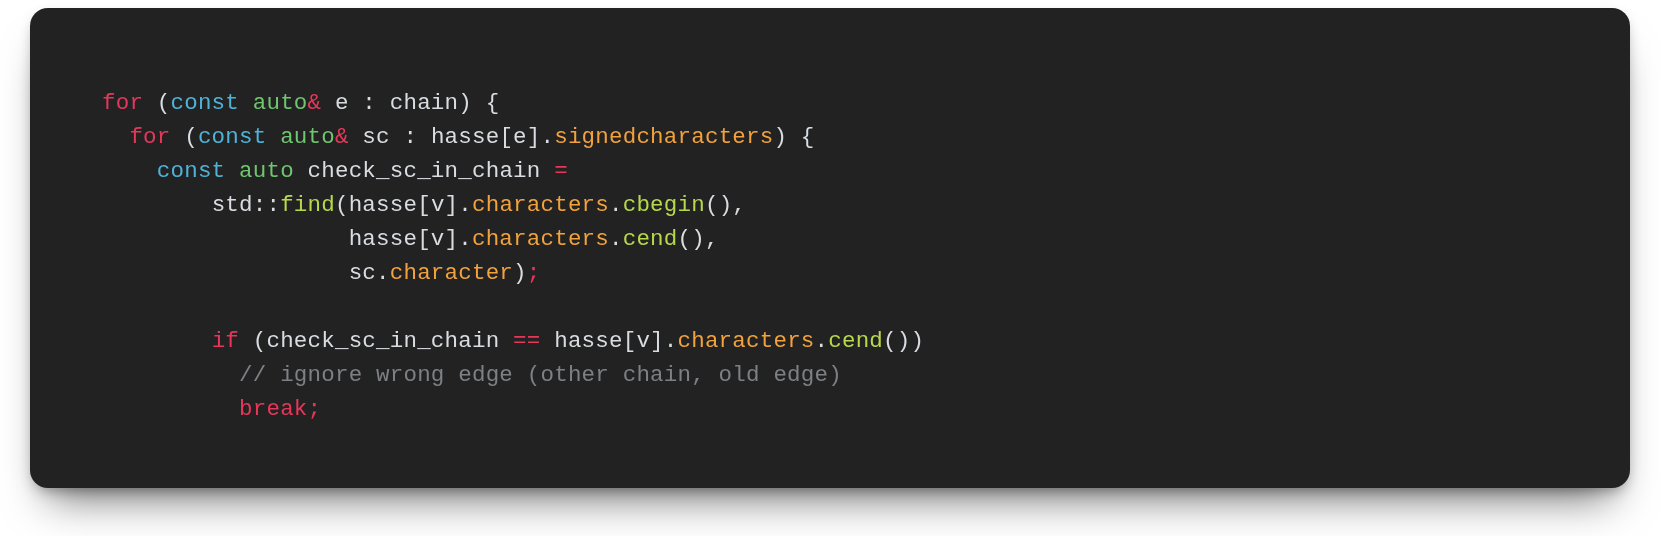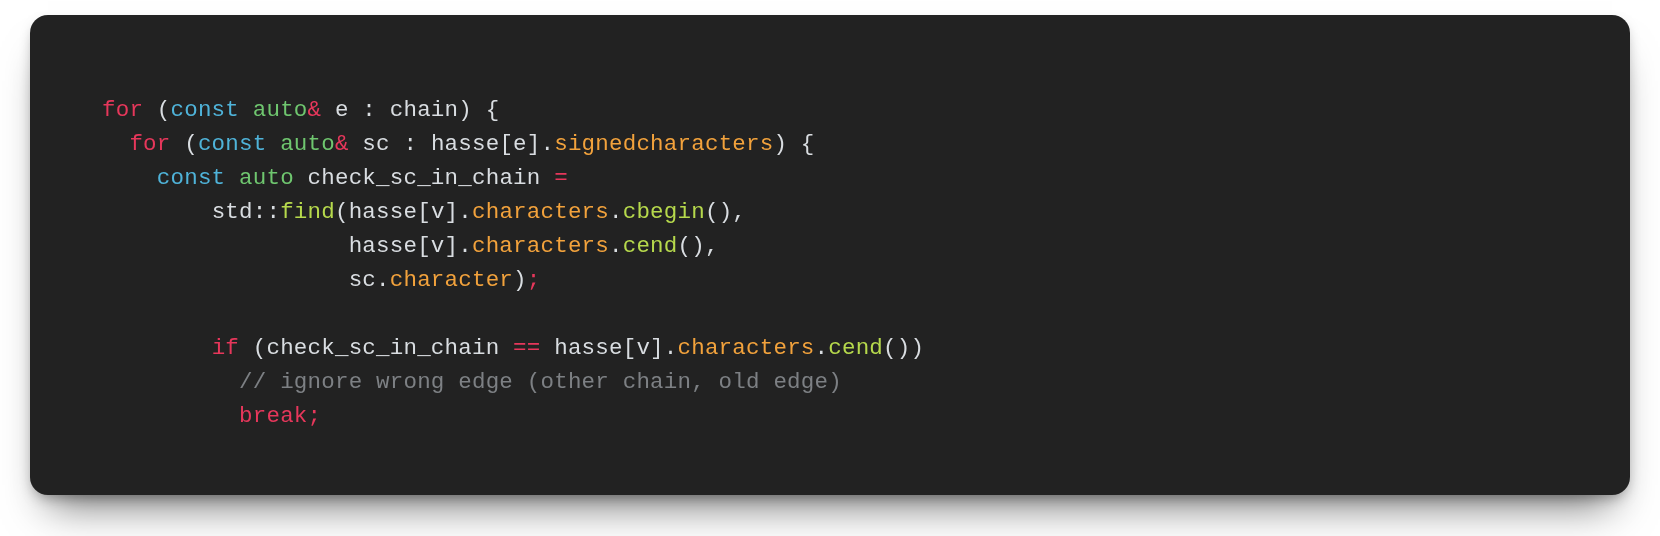--- a/index.html
+++ b/index.html
@@ -11,21 +11,21 @@
     font-family: "SFMono-Regular", "Consolas", "Menlo", "Liberation Mono", monospace;
   }
   .stage {
     position: relative;
     width: 1660px;
     height: 536px;
   }
   .code-card {
     position: absolute;
     left: 30px;
-    top: 15px;
+    top: 8px;
     width: 1600px;
     height: 480px;
     background: #222222;
     border-radius: 18px;
     box-shadow: 0 28px 40px -18px rgba(0,0,0,0.55), 0 6px 14px -4px rgba(0,0,0,0.35);
     overflow: hidden;
   }
   pre.code {
     margin: 0;
     padding: 78px 40px 40px 72px;

